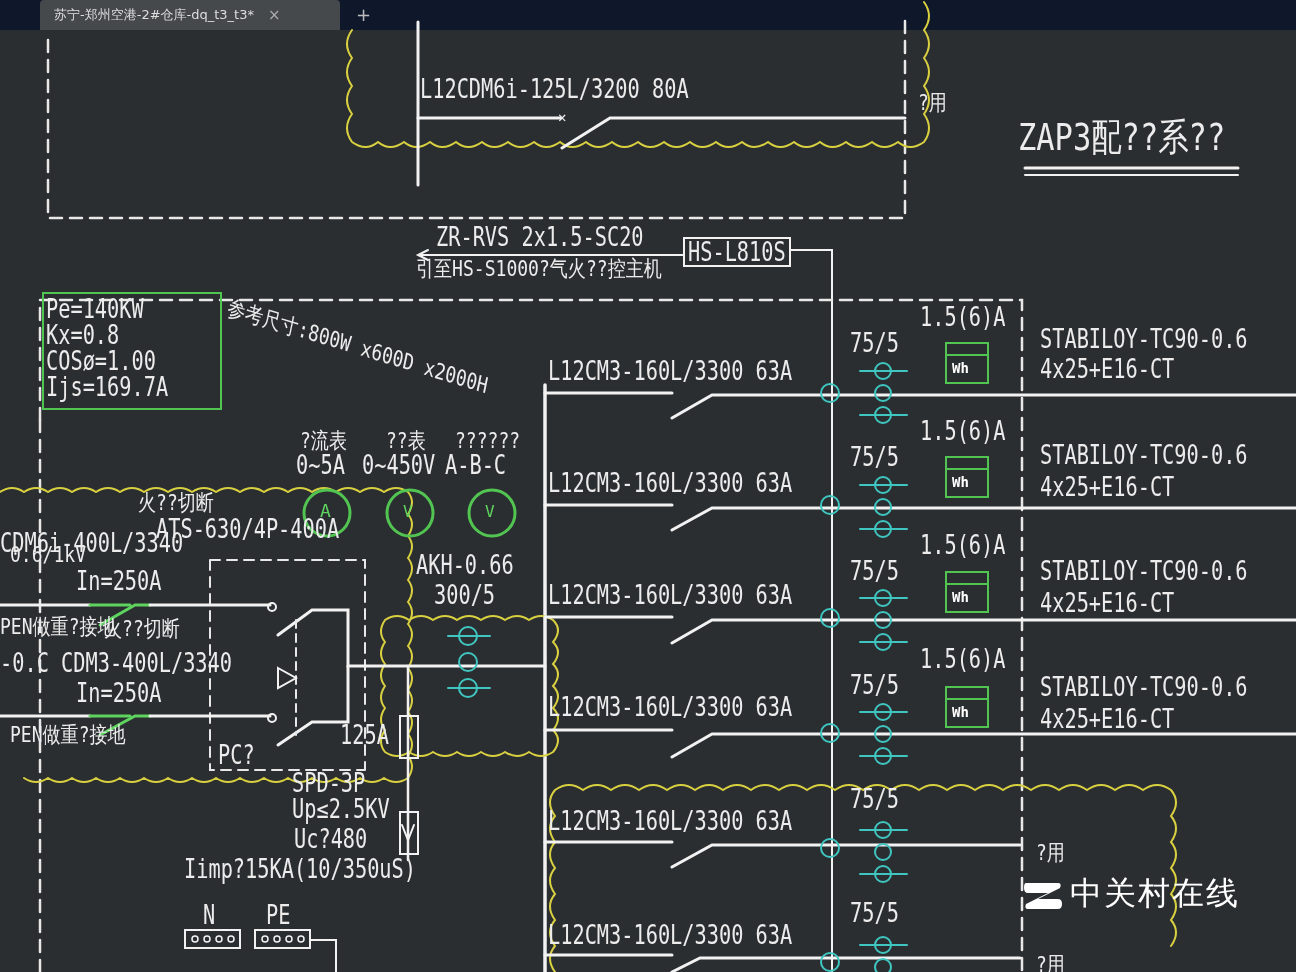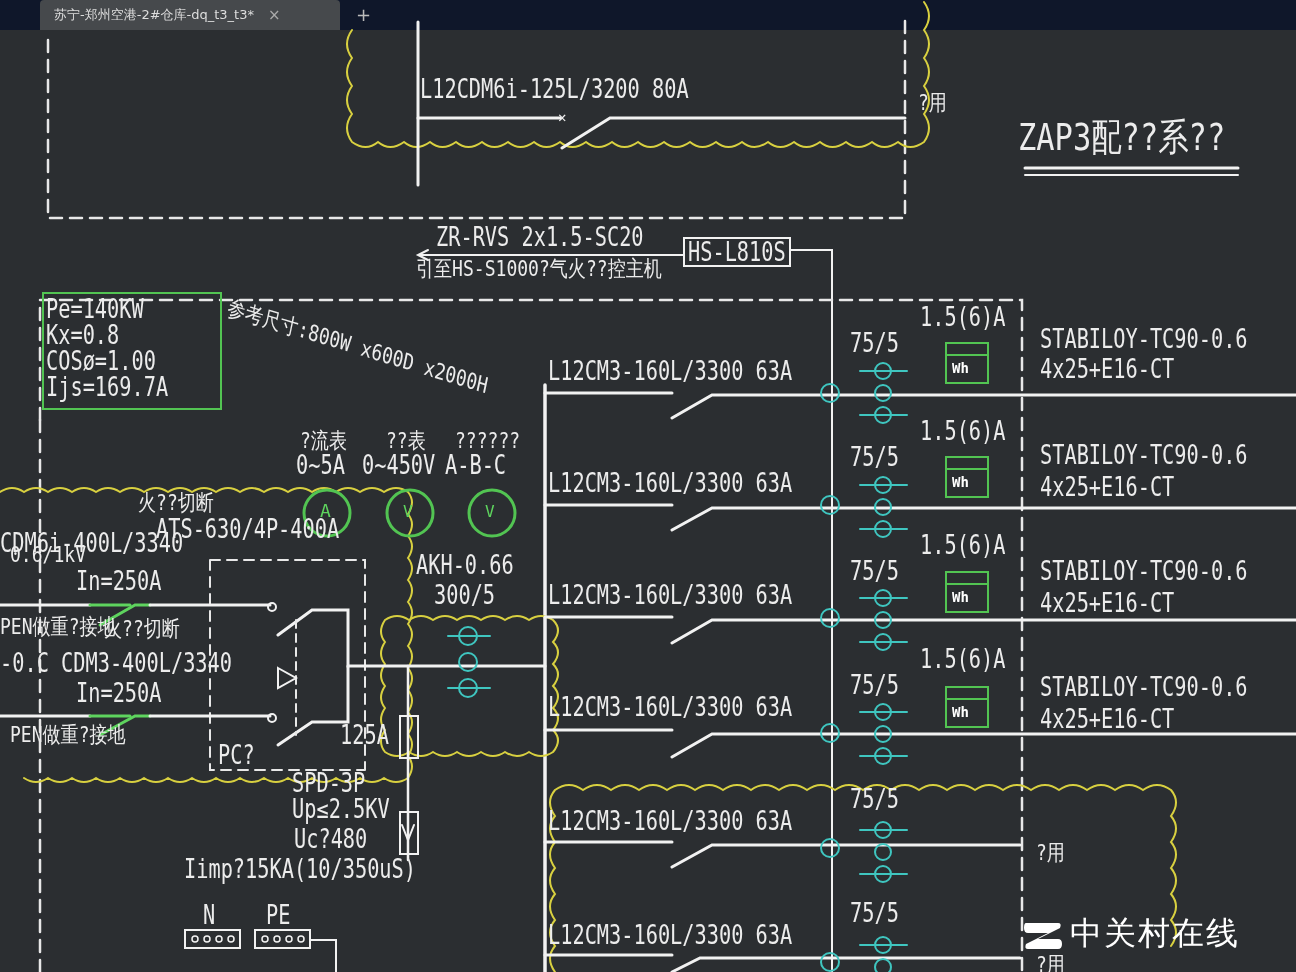--- a/index.html
+++ b/index.html
@@ -6,21 +6,21 @@
   body{width:1296px;height:972px;overflow:hidden;background:#2b2e31;position:relative;font-family:"DejaVu Sans Mono","Liberation Mono",monospace;color:#e8e8e8;}
   .tabbar{position:absolute;left:0;top:0;width:1296px;height:30px;background:#0f172a;}
   .tab{position:absolute;left:40px;top:0;width:300px;height:30px;background:#46494c;border-radius:4px 4px 0 0;display:flex;align-items:center;padding-left:14px;box-sizing:border-box;font-family:"DejaVu Sans",sans-serif;font-size:13px;color:#ddd;}
   .tab .close{margin-left:14px;color:#aaa;font-size:15px;cursor:pointer;}
   .tab-add{position:absolute;left:356px;top:4px;color:#bbb;font-size:18px;cursor:pointer;font-family:"DejaVu Sans",sans-serif;}
   .canvas{position:absolute;left:0;top:0;width:1296px;height:972px;}
   .t{position:absolute;white-space:nowrap;font-family:"DejaVu Sans Mono","Liberation Mono",monospace;color:#ececec;line-height:1;}
   .t20{font-size:22px;transform:scaleX(0.82);transform-origin:left top;}
   .t24{font-size:26px;transform:scaleX(0.78);transform-origin:left top;}
   .green{color:#5ed45e;}
-  .watermark{position:absolute;left:1022px;top:912px;display:flex;align-items:center;font-family:"DejaVu Sans",sans-serif;font-size:32px;color:#fff;letter-spacing:2px;}
+  .watermark{position:absolute;left:1022px;top:872px;display:flex;align-items:center;font-family:"DejaVu Sans",sans-serif;font-size:32px;color:#fff;letter-spacing:2px;}
   .wm-logo{width:42px;height:34px;margin-right:6px;}
   .infobox{position:absolute;left:42px;top:292px;width:180px;height:118px;border:2px solid #52c452;box-sizing:border-box;}
 </style>
 </head>
 <body>
 
 <div class="tabbar">
   <div class="tab">
     <span>苏宁-郑州空港-2#仓库-dq_t3_t3*</span>
     <span class="close">×</span>

